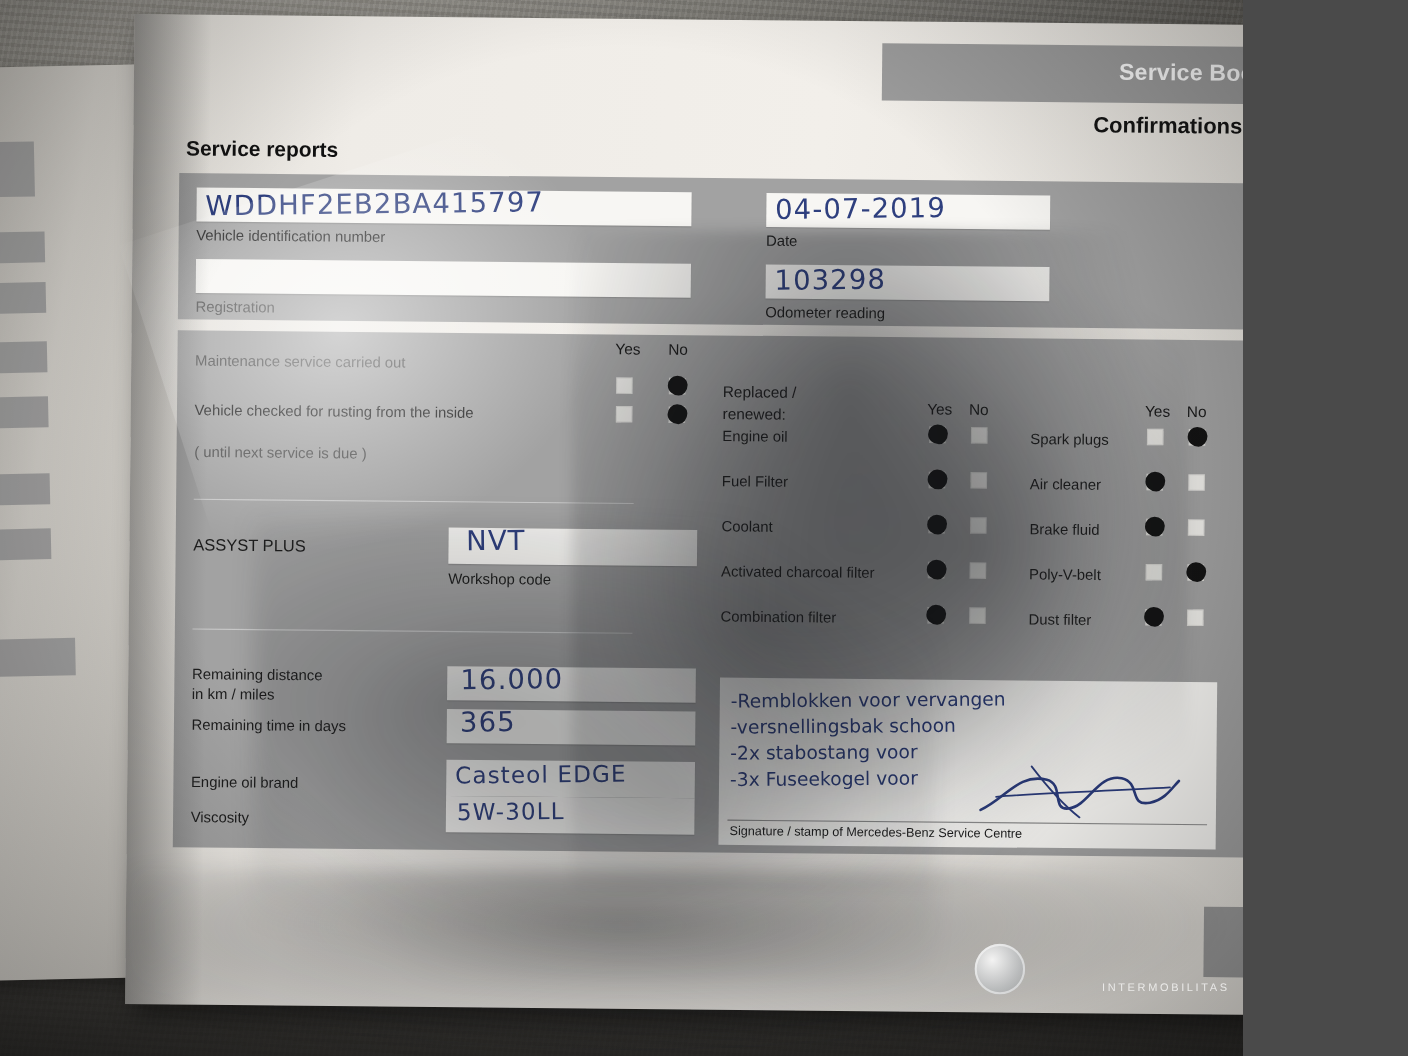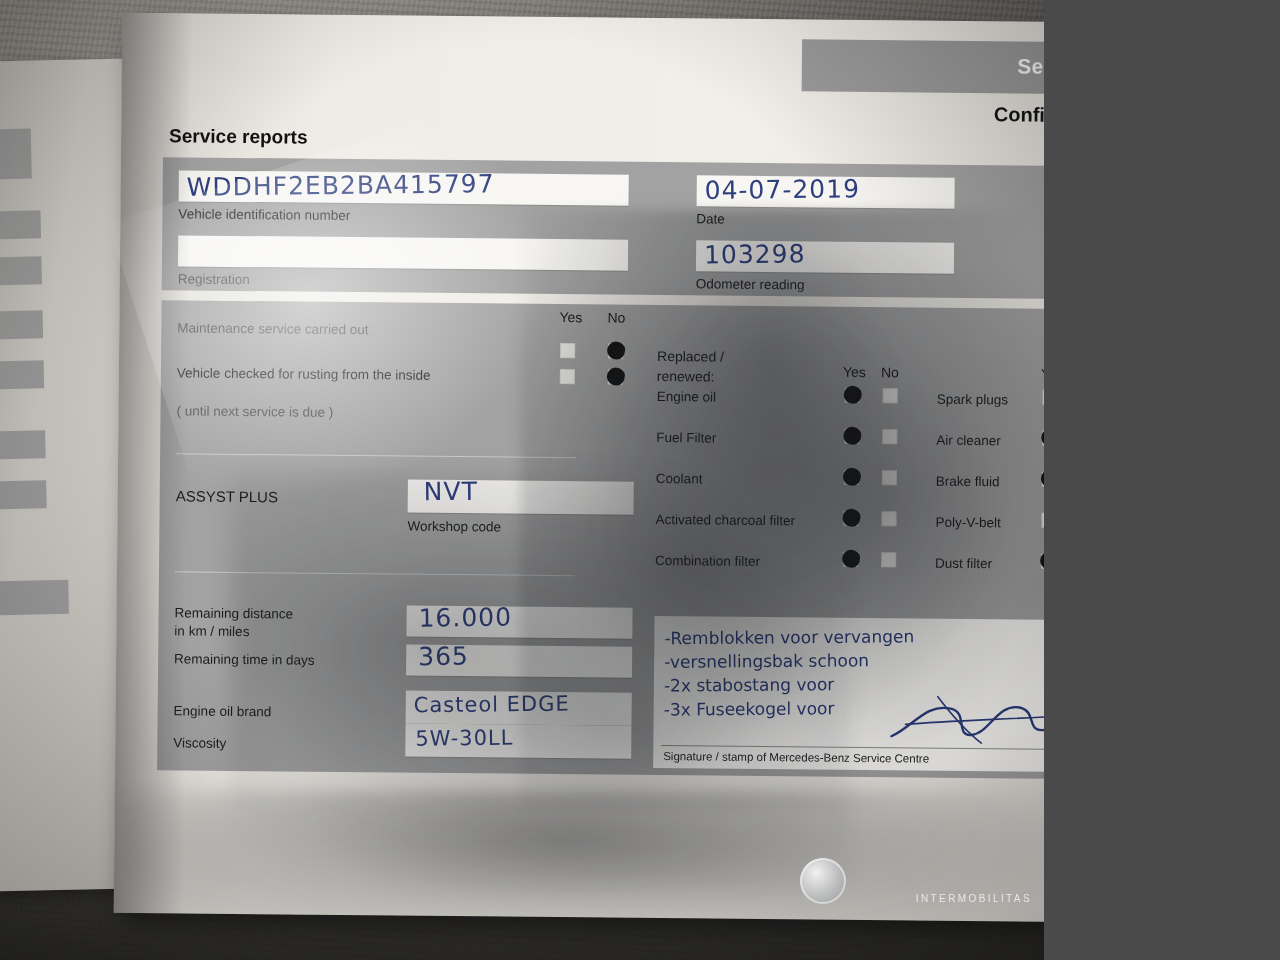--- a/index.html
+++ b/index.html
@@ -10,21 +10,21 @@
   body {
     width: 1280px;
     height: 960px;
     overflow: hidden;
     font-family: "Liberation Sans", sans-serif;
   }
 
   
   #scene {
     position: relative;
-    width: 1044px;
+    width: 1130px;
     height: 960px;
     background:
       radial-gradient(ellipse at 20% 10%, #9d9a93 0%, #7e7c76 35%, #66645f 70%, #55534f 100%);
     overflow: hidden;
   }
   #scene::before {
     content: "";
     position: absolute;
     inset: 0;
     background:

